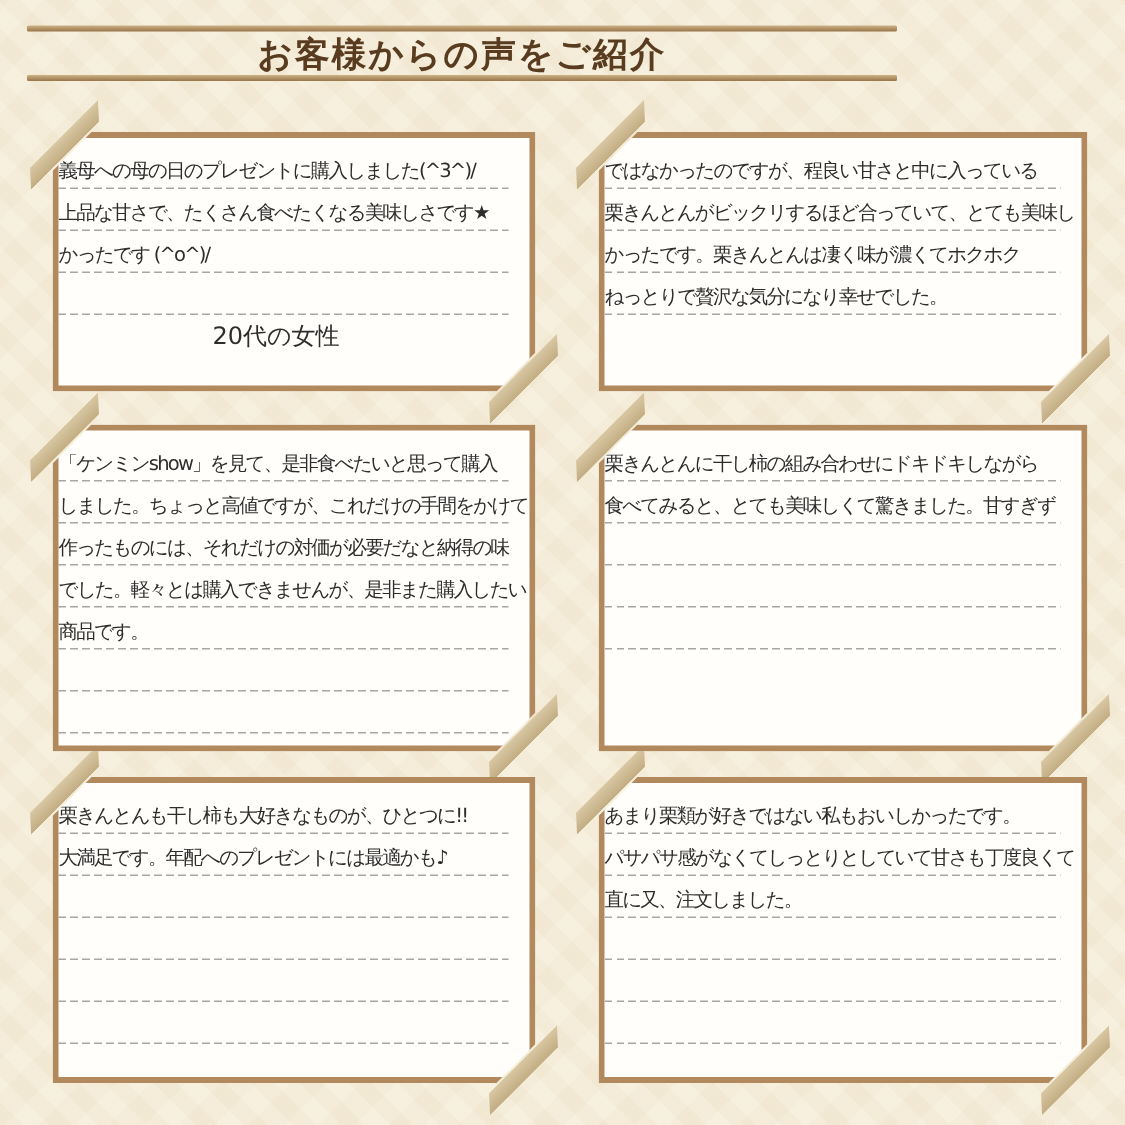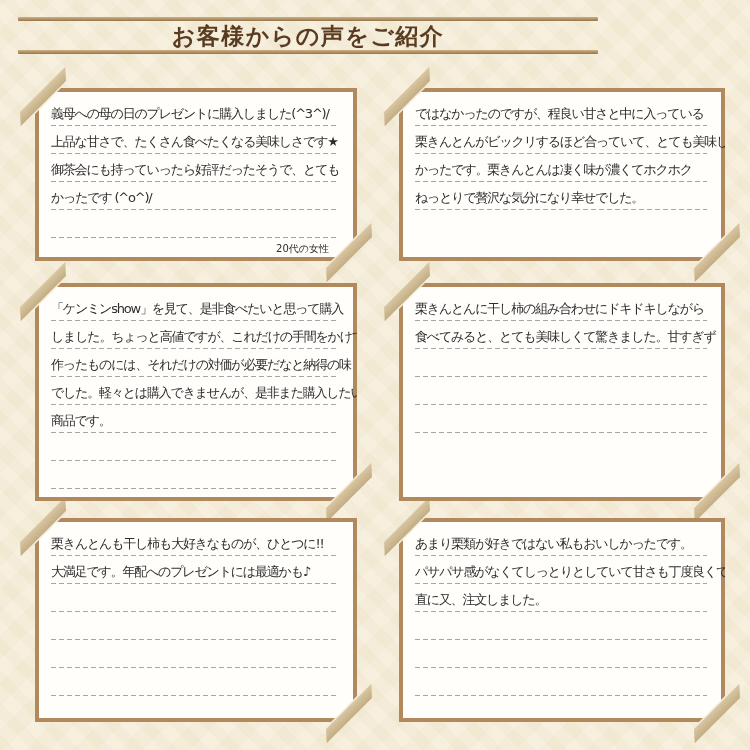--- a/index.html
+++ b/index.html
@@ -20,33 +20,33 @@
   .rule.bottom{top:50px;}
   .title{position:absolute;top:21px;left:0;width:100%;margin:0;
          text-align:center;font-size:23px;font-weight:700;
          color:#593c20;letter-spacing:1.5px;}
 
   
   .cardwrap{position:absolute;}
   .card{position:relative;z-index:1;width:100%;height:100%;box-sizing:border-box;
         background:#fffefb;border:4px solid #b1895c;
         clip-path:polygon(26px 0, 100% 0, 100% calc(100% - 26px), calc(100% - 26px) 100%, 0 100%, 0 26px);
-        padding:6px 14px 0 12px;}
+        padding:6px 14px 0 0;}
   .fold{position:absolute;z-index:0;width:74px;height:11px;
         background:linear-gradient(#d9c8a4,#c2ac82);
         clip-path:polygon(10px 0, 100% 0, calc(100% - 10px) 100%, 0 100%);}
   .fold-tl{top:3px;left:-29px;transform:rotate(-45deg);}
   .fold-br{bottom:3px;right:-29px;transform:rotate(-45deg);}
 
   .row{height:28px;display:flex;align-items:flex-end;white-space:nowrap;
        color:#2d2d2d;font-size:13px;letter-spacing:-1.2px;
        background-image:repeating-linear-gradient(90deg,#a6a6a6 0 5px,rgba(0,0,0,0) 5px 8px);
        background-size:100% 1px;background-position:0 100%;background-repeat:no-repeat;}
   .row span{display:block;padding-bottom:3px;}
-  .sig{height:19px;text-align:right;color:#2d2d2d;font-size:10px;
+  .sig{height:19px;text-align:center;color:#2d2d2d;font-size:16px;
        letter-spacing:0;padding:4px 10px 0 0;}
 
   
   .c1{left:35px;top:88px;width:322px;height:173px;}
   .c2{left:399px;top:88px;width:326px;height:173px;}
   .c3{left:35px;top:283px;width:322px;height:218px;}
   .c4{left:399px;top:283px;width:326px;height:218px;}
   .c5{left:35px;top:518px;width:322px;height:204px;}
   .c6{left:399px;top:518px;width:326px;height:204px;}
 </style>
@@ -61,23 +61,20 @@
 
   <div class="cardwrap c1">
     <span class="fold fold-tl"></span>
     <span class="fold fold-br"></span>
     <div class="card">
       <div class="row">
           <span>義母への母の日のプレゼントに購入しました(^3^)/</span>
         </div>
       <div class="row">
           <span>上品な甘さで、たくさん食べたくなる美味しさです★</span>
-        </div>
-      <div class="row">
-          <span>御茶会にも持っていったら好評だったそうで、とても</span>
         </div>
       <div class="row">
           <span>かったです (^o^)/</span>
         </div>
       <div class="row"></div>
       <div class="sig">20代の女性</div>
     </div>
   </div>
 
   <div class="cardwrap c2">

